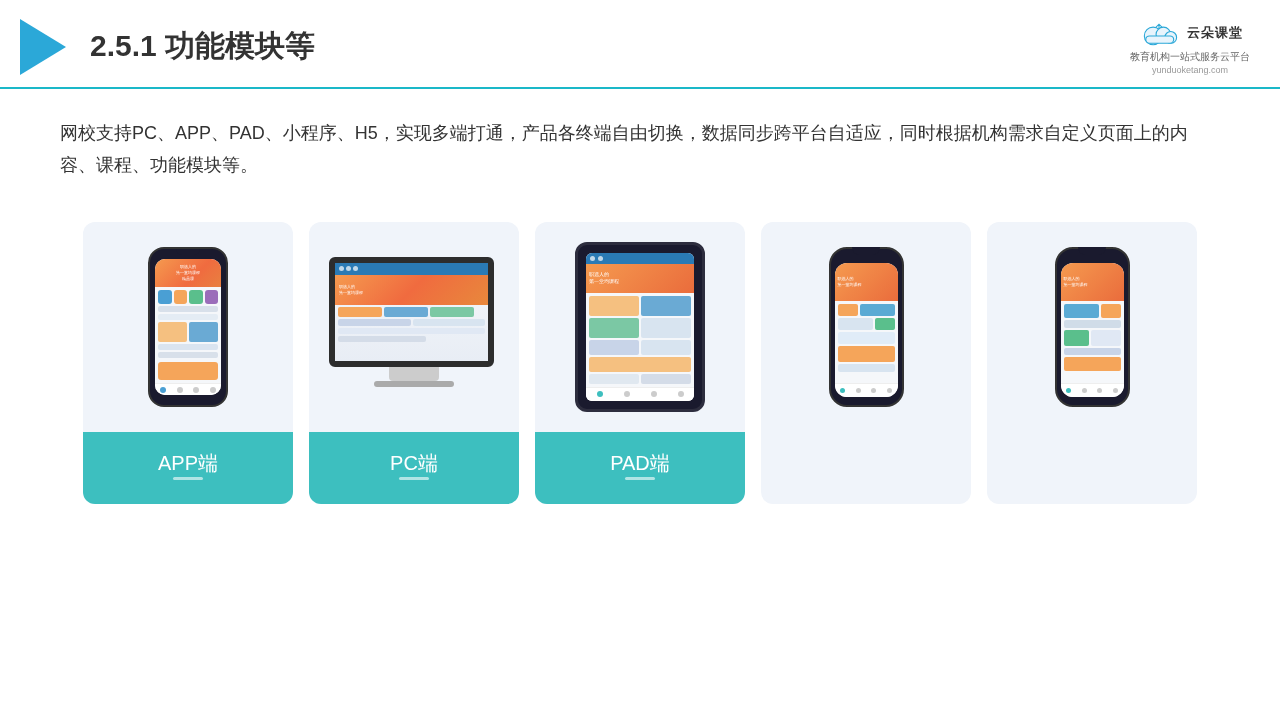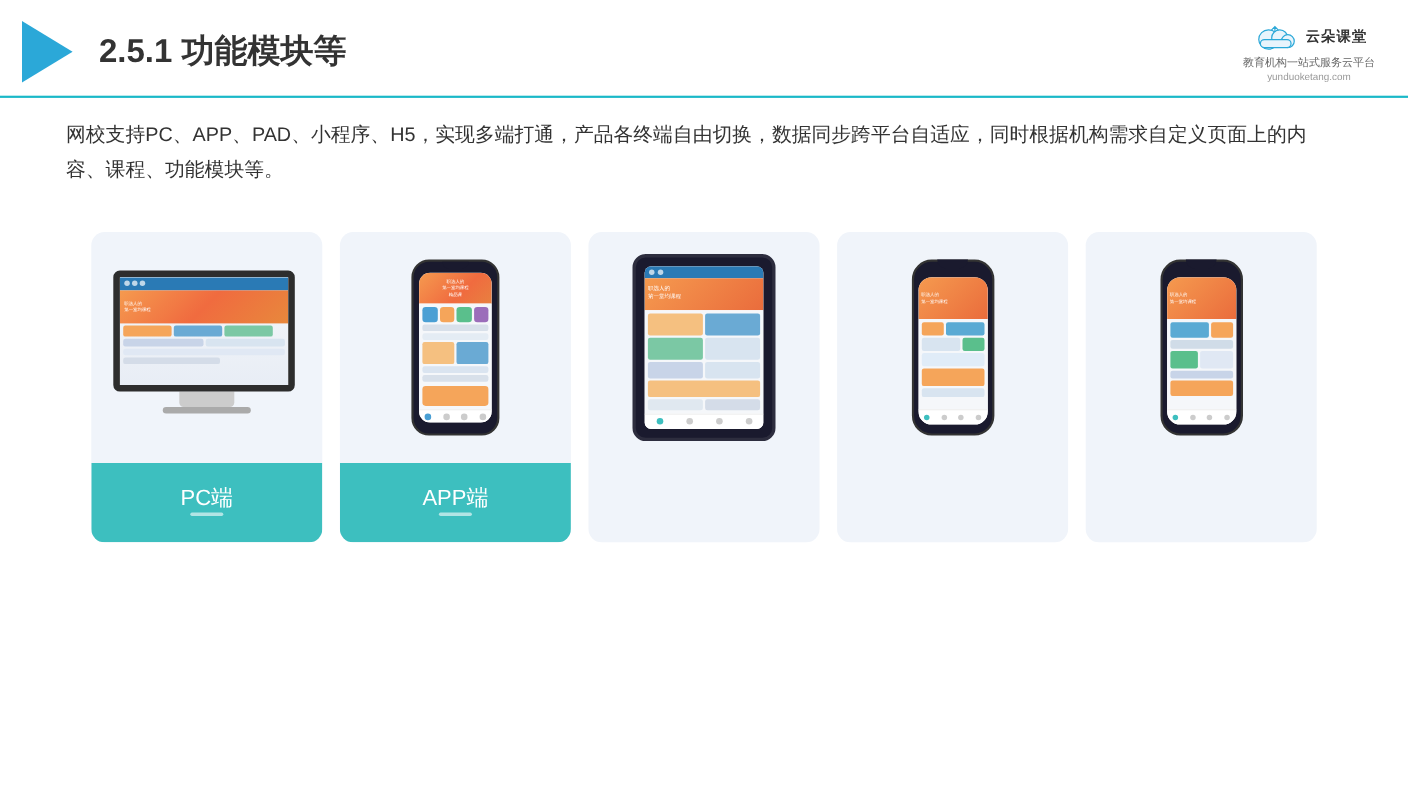--- a/index.html
+++ b/index.html
@@ -65,21 +65,21 @@
       margin-top: 2px;
     }
     .brand-url {
       font-size: 9px;
       color: #999;
       margin-top: 1px;
     }
 
     
     .description {
-      padding: 17px 60px 20px 60px;
+      padding: 28px 60px 20px 60px;
       font-size: 18px;
       color: #333;
       line-height: 1.8;
     }
 
     
     .cards-container {
       display: flex;
       gap: 16px;
       padding: 20px 50px;
@@ -527,59 +527,20 @@
 </div>
 
 <div class="description">
   <p>网校支持PC、APP、PAD、小程序、H5，实现多端打通，产品各终端自由切换，数据同步跨平台自适应，同时根据机构需求自定义页面上的内容、课程、功能模块等。</p>
 </div>
 
 <div class="cards-container">
 
   <div class="card">
     <div class="card-image-area">
-      <div class="pc-monitor">
-        <div class="monitor-screen">
-          <div class="screen-content">
-            <div class="screen-nav">
-              <div class="screen-nav-dot"></div>
-              <div class="screen-nav-dot"></div>
-              <div class="screen-nav-dot"></div>
-            </div>
-            <div class="screen-banner">
-              <div class="screen-banner-text">职选人的<br>第一堂均课程</div>
-            </div>
-            <div class="screen-body">
-              <div class="screen-row">
-                <div class="screen-block orange" style="flex:0 0 30%;height:10px;"></div>
-                <div class="screen-block blue" style="flex:0 0 30%;height:10px;"></div>
-                <div class="screen-block green" style="flex:0 0 30%;height:10px;"></div>
-              </div>
-              <div class="screen-row">
-                <div class="screen-block" style="height:7px;background:#c8d4e8;"></div>
-                <div class="screen-block" style="height:7px;background:#d8e4f0;"></div>
-              </div>
-              <div class="screen-row">
-                <div class="screen-block" style="height:6px;background:#e0e8f4;"></div>
-              </div>
-              <div class="screen-row">
-                <div class="screen-block" style="height:6px;background:#d4dce8;flex:0 0 60%;"></div>
-              </div>
-            </div>
-          </div>
-        </div>
-        <div class="monitor-stand"></div>
-        <div class="monitor-base"></div>
-      </div>
-    </div>
-    <div class="card-label">PC端<div class="label-line"></div></div>
-  </div>
-
-  <div class="card">
-    <div class="card-image-area">
       <div class="phone-device">
         <div class="phone-body">
           <div class="phone-notch"></div>
           <div class="phone-screen">
             <div class="phone-screen-content">
               <div class="phone-banner">
                 <div class="phone-banner-text">职选人的<br>第一堂均课程<br>精品课</div>
               </div>
               <div class="phone-body-content">
                 <div class="phone-icons-row">
@@ -607,20 +568,59 @@
             </div>
           </div>
         </div>
       </div>
     </div>
     <div class="card-label">APP端<div class="label-line"></div></div>
   </div>
 
   <div class="card">
     <div class="card-image-area">
+      <div class="pc-monitor">
+        <div class="monitor-screen">
+          <div class="screen-content">
+            <div class="screen-nav">
+              <div class="screen-nav-dot"></div>
+              <div class="screen-nav-dot"></div>
+              <div class="screen-nav-dot"></div>
+            </div>
+            <div class="screen-banner">
+              <div class="screen-banner-text">职选人的<br>第一堂均课程</div>
+            </div>
+            <div class="screen-body">
+              <div class="screen-row">
+                <div class="screen-block orange" style="flex:0 0 30%;height:10px;"></div>
+                <div class="screen-block blue" style="flex:0 0 30%;height:10px;"></div>
+                <div class="screen-block green" style="flex:0 0 30%;height:10px;"></div>
+              </div>
+              <div class="screen-row">
+                <div class="screen-block" style="height:7px;background:#c8d4e8;"></div>
+                <div class="screen-block" style="height:7px;background:#d8e4f0;"></div>
+              </div>
+              <div class="screen-row">
+                <div class="screen-block" style="height:6px;background:#e0e8f4;"></div>
+              </div>
+              <div class="screen-row">
+                <div class="screen-block" style="height:6px;background:#d4dce8;flex:0 0 60%;"></div>
+              </div>
+            </div>
+          </div>
+        </div>
+        <div class="monitor-stand"></div>
+        <div class="monitor-base"></div>
+      </div>
+    </div>
+    <div class="card-label">PC端<div class="label-line"></div></div>
+  </div>
+
+  <div class="card">
+    <div class="card-image-area">
       <div class="pad-device">
         <div class="pad-body">
           <div class="pad-screen">
             <div class="pad-nav">
               <div style="width:5px;height:5px;background:rgba(255,255,255,0.7);border-radius:50%;"></div>
               <div style="width:5px;height:5px;background:rgba(255,255,255,0.7);border-radius:50%;"></div>
             </div>
             <div class="pad-banner">
               <div class="pad-banner-text">职选人的<br>第一堂均课程</div>
             </div>
@@ -638,20 +638,21 @@
             <div style="height:14px;background:white;border-top:1px solid #eee;display:flex;justify-content:space-around;align-items:center;flex-shrink:0;">
               <div style="width:6px;height:6px;background:#3dbfbf;border-radius:50%;"></div>
               <div style="width:6px;height:6px;background:#ccc;border-radius:50%;"></div>
               <div style="width:6px;height:6px;background:#ccc;border-radius:50%;"></div>
               <div style="width:6px;height:6px;background:#ccc;border-radius:50%;"></div>
             </div>
           </div>
         </div>
       </div>
     </div>
+    <div class="card-label">PAD端<div class="label-line"></div></div>
   </div>
 
   <div class="card">
     <div class="card-image-area">
       <div class="mini-phone">
         <div class="mini-phone-body">
           <div class="mini-phone-notch"></div>
           <div class="mini-phone-screen">
             <div class="shared-banner">
               <div class="shared-banner-text">职选人的<br>第一堂均课程</div>

